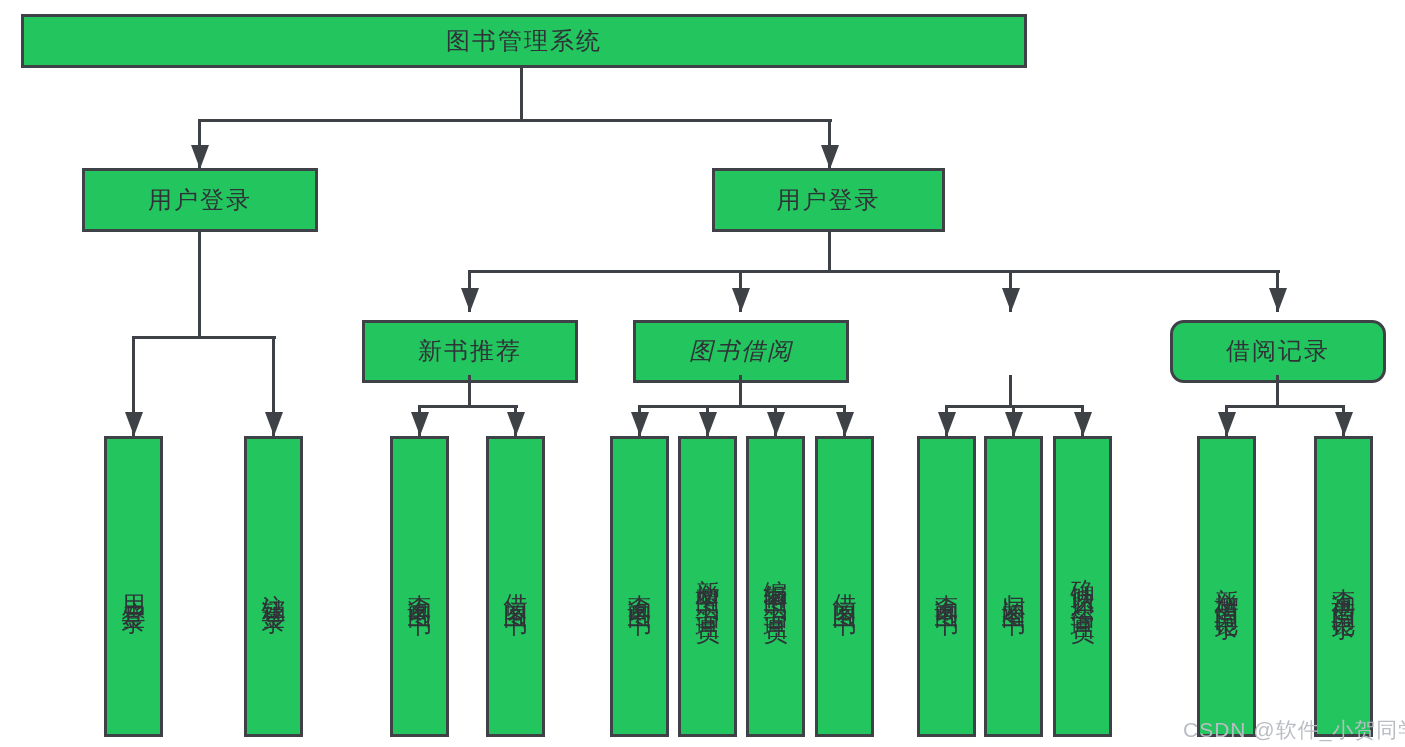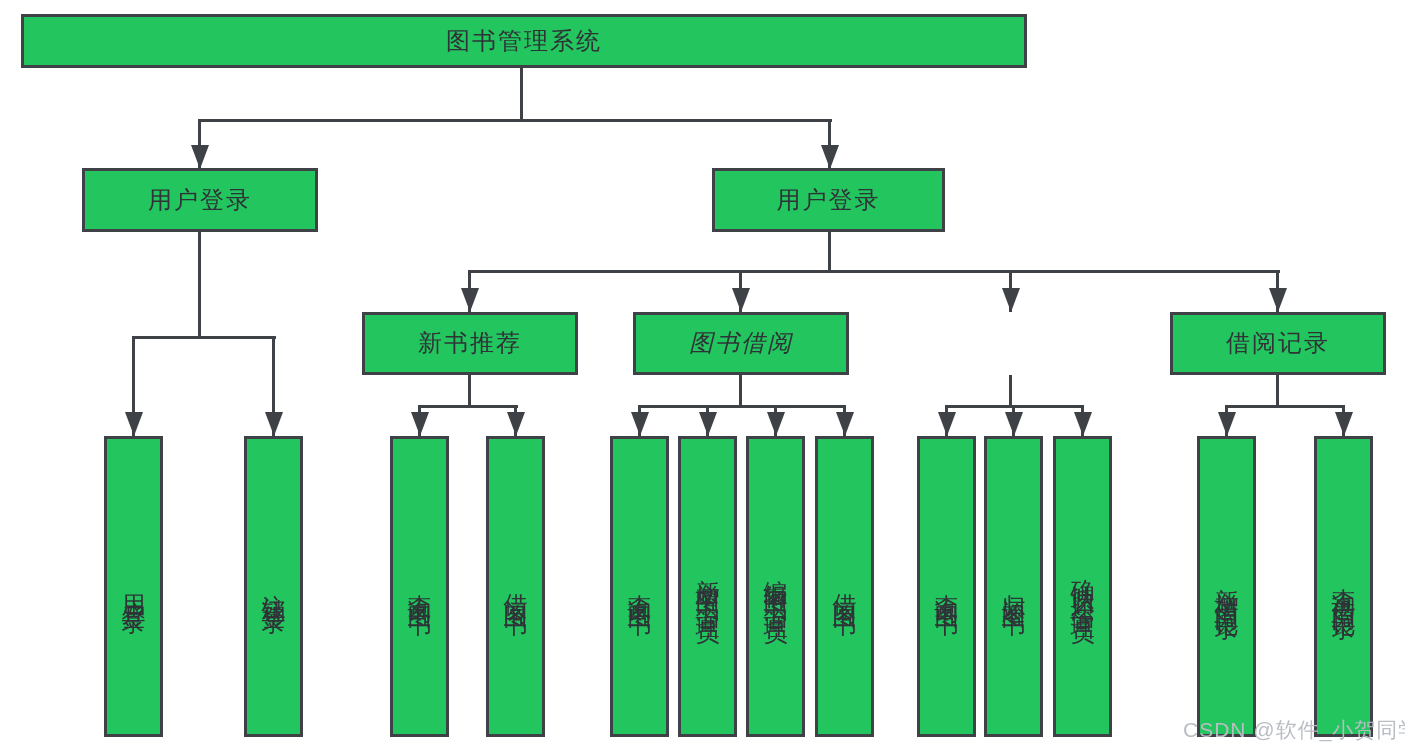--- a/index.html
+++ b/index.html
@@ -33,21 +33,21 @@
     line-height:1.2;
   }
   .v-label{
     writing-mode:vertical-rl;
     text-orientation:mixed;
     letter-spacing:6px;
     line-height:1;
     white-space:normal;
   }
   .leaf{top:436px;height:301px;width:59px;}
-  .l3{top:312px;height:63px;width:216px;}
+  .l3{top:320px;height:63px;width:216px;}
   .line{position:absolute;background:var(--line);}
   .line.v{width:3px;}
   .line.h{height:3px;}
   .arrow{position:absolute;width:3px;background:var(--line);}
   .arrow::after{
     content:"";
     position:absolute;
     bottom:0;left:50%;margin-left:-9px;
     width:0;height:0;
     border-left:9px solid transparent;
@@ -95,21 +95,21 @@
   <div class="arrow" style="left:739px;top:271px;height:41px;"></div>
   <div class="arrow" style="left:1009px;top:271px;height:41px;"></div>
   <div class="arrow" style="left:1276px;top:271px;height:41px;"></div>
 
   <div class="box l3" style="left:362px;">
     <span class="label">新书推荐</span>
   </div>
   <div class="box l3" style="left:633px;font-style:italic;">
     <span class="label">图书借阅</span>
   </div>
-  <div class="box l3" style="left:1170px;">
+  <div class="box l3" style="left:1170px;border-radius:14px;">
     <span class="label">借阅记录</span>
   </div>
 
   <div class="line v" style="left:468px;top:375px;height:32px;"></div>
   <div class="line h" style="left:418px;top:405px;width:100px;"></div>
   <div class="arrow" style="left:418px;top:405px;height:31px;"></div>
   <div class="arrow" style="left:514px;top:405px;height:31px;"></div>
 
   <div class="line v" style="left:739px;top:375px;height:32px;"></div>
   <div class="line h" style="left:638px;top:405px;width:208px;"></div>

